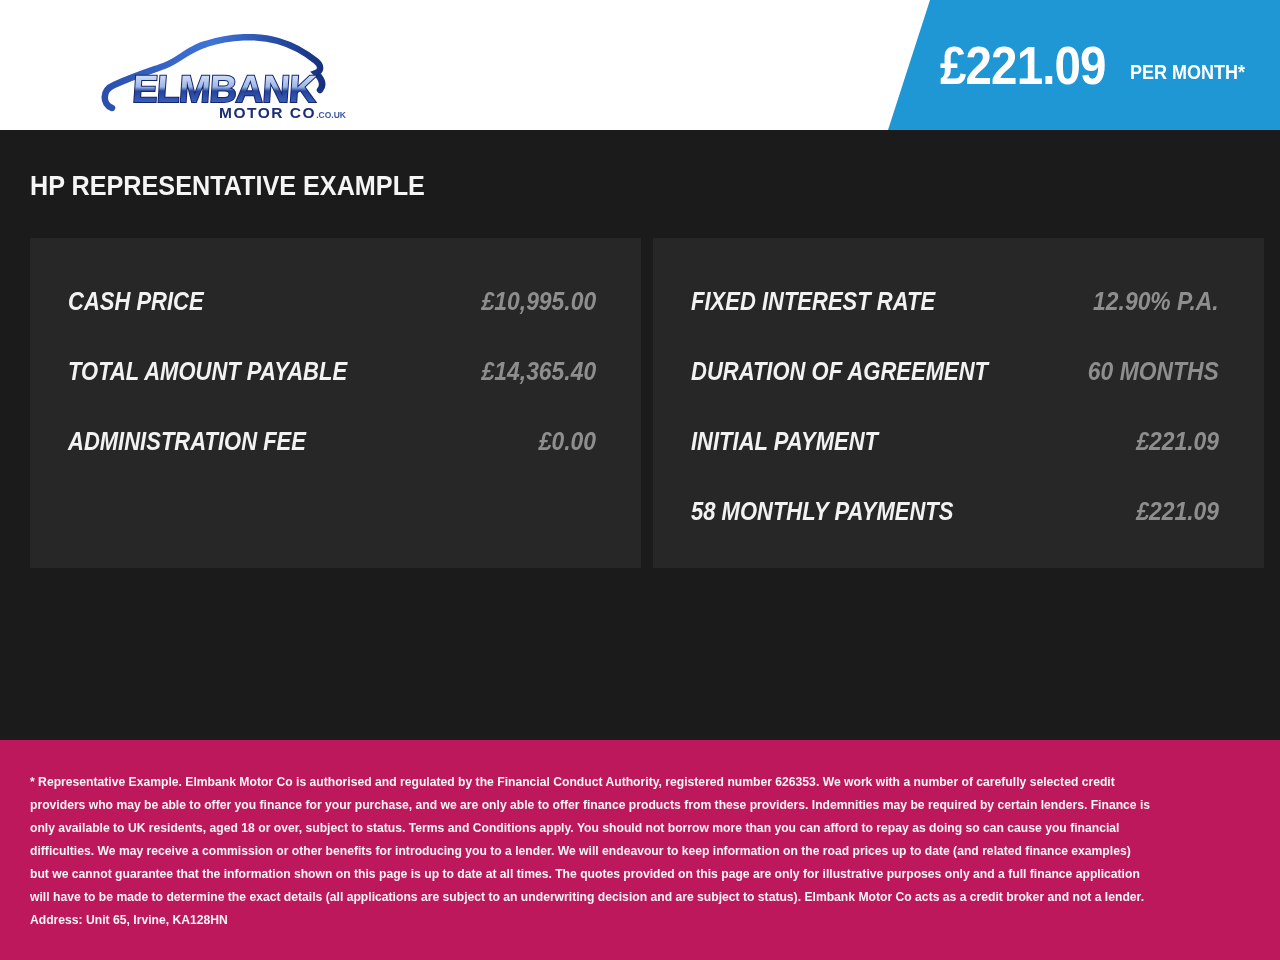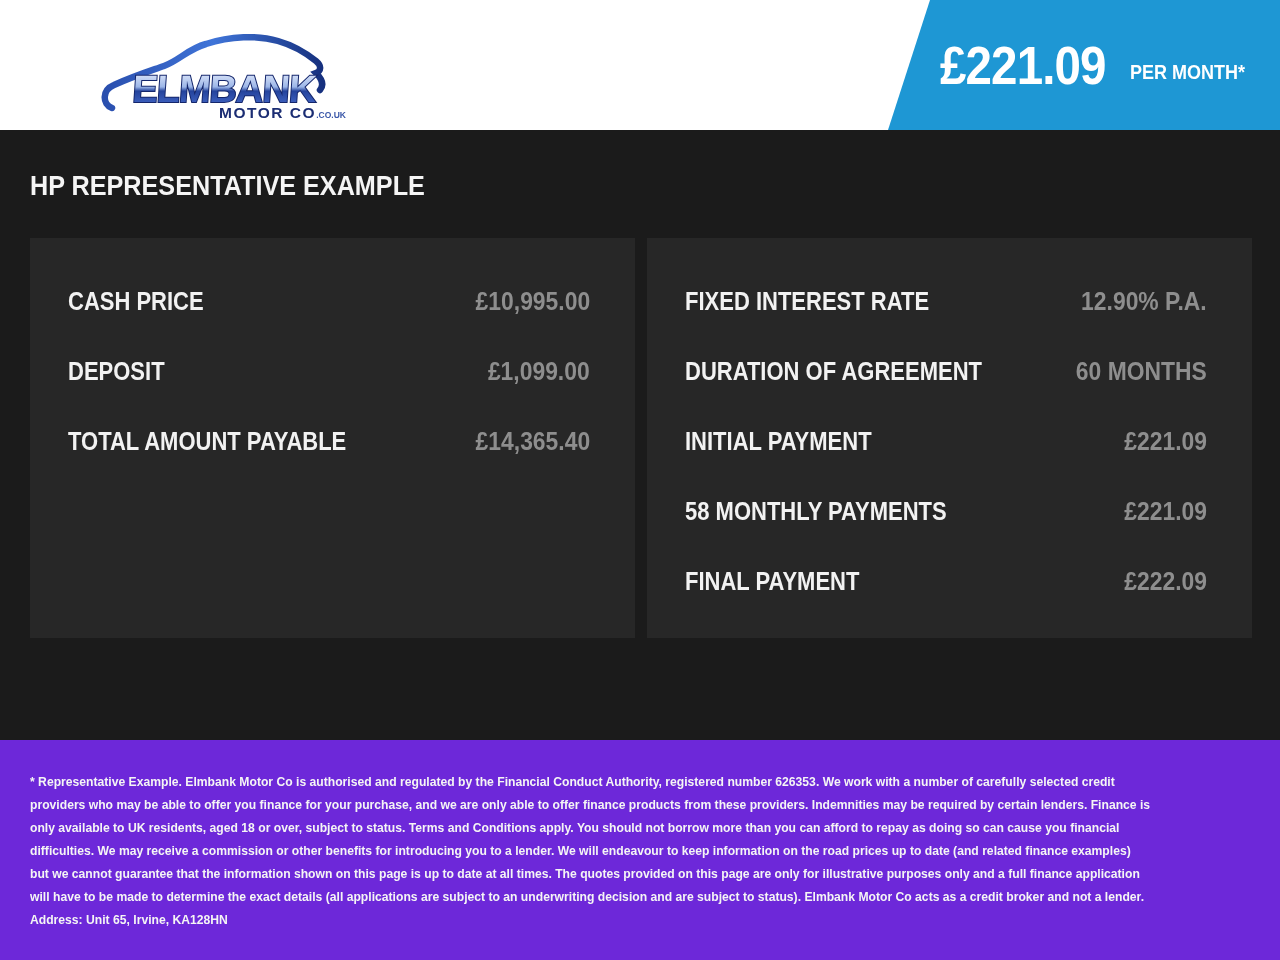--- a/index.html
+++ b/index.html
@@ -51,35 +51,36 @@
     font-weight: bold;
     margin-left: 2px;
     margin-top: 14px;
     display: inline-block;
     transform: scaleX(0.9);
     transform-origin: left center;
     white-space: nowrap;
   }
 
   
-  .main { padding: 40px 28px 0 30px; }
+  .main { padding: 40px 16px 0 30px; }
   .page-title {
     color: #f5f5f5;
     font-size: 28px;
     font-weight: bold;
     display: inline-block;
     transform: scaleX(0.9);
     transform-origin: left center;
     margin-bottom: 36px;
     white-space: nowrap;
   }
   .panels {
     display: grid;
     grid-template-columns: 1fr 1fr;
     gap: 12px;
+    font-style: italic;
   }
   .panel {
     background: #272727;
     padding: 28px 45px 22px 38px;
   }
   .finance-row {
     height: 70px;
     display: flex;
     align-items: center;
     justify-content: space-between;
@@ -103,21 +104,21 @@
     white-space: nowrap;
   }
 
   
   .footer {
     position: absolute;
     left: 0;
     bottom: 0;
     width: 100%;
     height: 220px;
-    background: #6d28d9;
+    background: #be185d;
     padding: 30px 30px 0 30px;
     overflow: hidden;
   }
   .disclaimer {
     color: #f5f5f5;
     font-size: 13.5px;
     font-weight: bold;
     line-height: 23px;
     width: 1245px;
     transform: scaleX(0.9);
@@ -163,49 +164,45 @@
   <div class="page-title">HP REPRESENTATIVE EXAMPLE</div>
 
   <div class="panels">
 
     <div class="panel">
       <div class="finance-row">
         <span class="finance-label">CASH PRICE</span>
         <span class="finance-value">£10,995.00</span>
       </div>
       <div class="finance-row">
-        <span class="finance-label">DEPOSIT</span>
-        <span class="finance-value">£1,099.00</span>
-      </div>
-      <div class="finance-row">
         <span class="finance-label">TOTAL AMOUNT PAYABLE</span>
         <span class="finance-value">£14,365.40</span>
       </div>
+      <div class="finance-row">
+        <span class="finance-label">ADMINISTRATION FEE</span>
+        <span class="finance-value">£0.00</span>
+      </div>
     </div>
 
     <div class="panel">
       <div class="finance-row">
         <span class="finance-label">FIXED INTEREST RATE</span>
         <span class="finance-value">12.90% P.A.</span>
       </div>
       <div class="finance-row">
         <span class="finance-label">DURATION OF AGREEMENT</span>
         <span class="finance-value">60 MONTHS</span>
       </div>
       <div class="finance-row">
         <span class="finance-label">INITIAL PAYMENT</span>
         <span class="finance-value">£221.09</span>
       </div>
       <div class="finance-row">
         <span class="finance-label">58 MONTHLY PAYMENTS</span>
         <span class="finance-value">£221.09</span>
-      </div>
-      <div class="finance-row">
-        <span class="finance-label">FINAL PAYMENT</span>
-        <span class="finance-value">£222.09</span>
       </div>
     </div>
 
   </div>
 </div>
 
 <div class="footer">
   <div class="disclaimer">* Representative Example. Elmbank Motor Co is authorised and regulated by the Financial Conduct Authority, registered number 626353. We work with a number of carefully selected credit providers who may be able to offer you finance for your purchase, and we are only able to offer finance products from these providers. Indemnities may be required by certain lenders. Finance is only available to UK residents, aged 18 or over, subject to status. Terms and Conditions apply. You should not borrow more than you can afford to repay as doing so can cause you financial difficulties. We may receive a commission or other benefits for introducing you to a lender. We will endeavour to keep information on the road prices up to date (and related finance examples) but we cannot guarantee that the information shown on this page is up to date at all times. The quotes provided on this page are only for illustrative purposes only and a full finance application will have to be made to determine the exact details (all applications are subject to an underwriting decision and are subject to status). Elmbank Motor Co acts as a credit broker and not a lender. Address: Unit 65, Irvine, KA128HN</div>
 </div>
 

